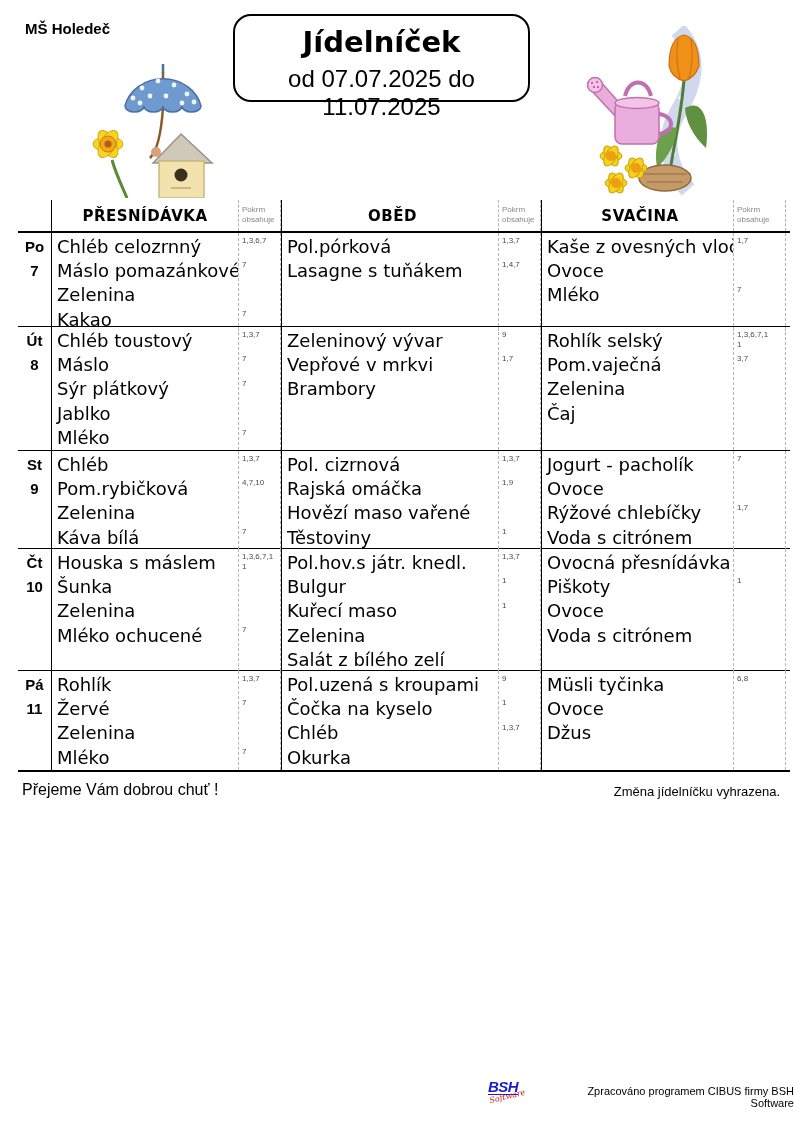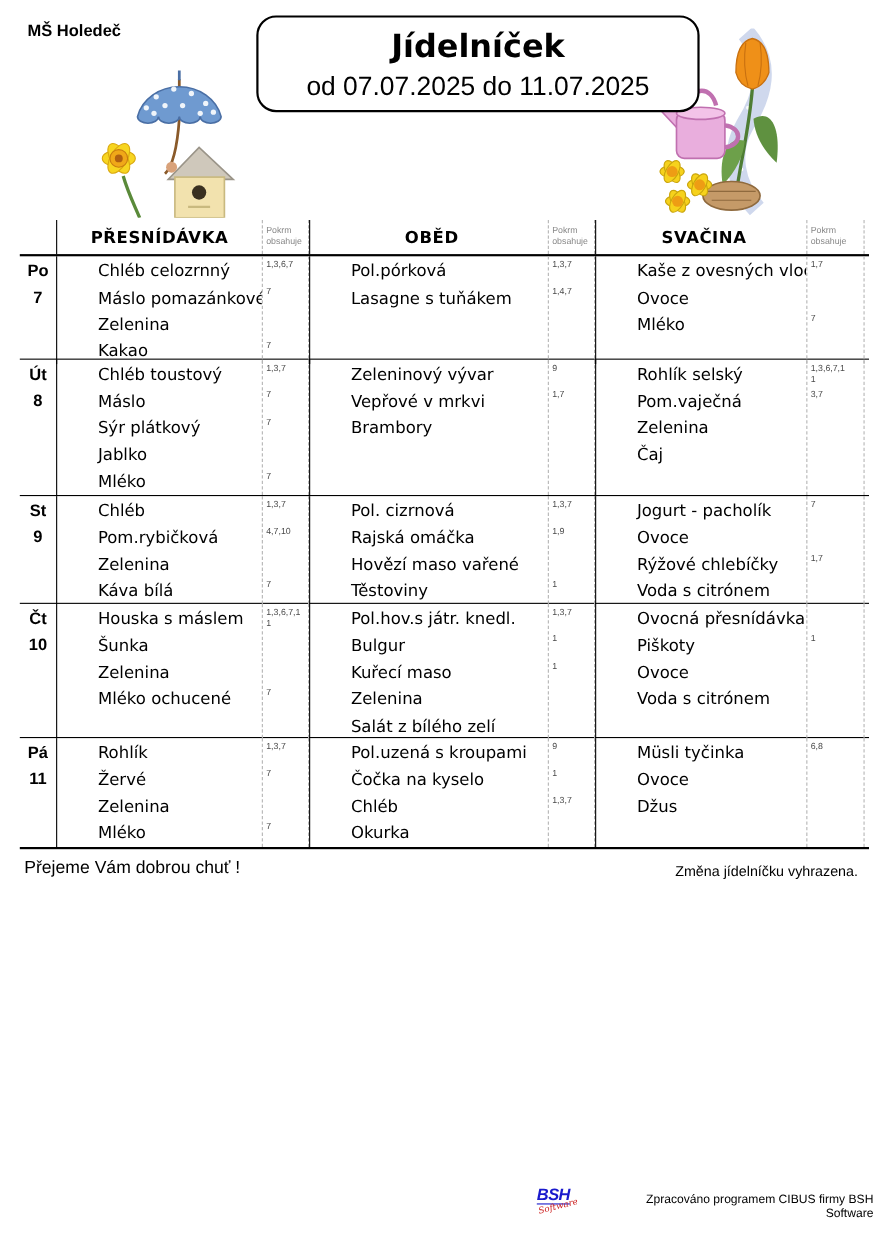--- a/index.html
+++ b/index.html
@@ -6,21 +6,21 @@
   html,body { background:#ffffff; }
   body {
     width:794px; height:1123px; position:relative; overflow:hidden;
     font-family:"Liberation Sans", sans-serif; color:#000;
   }
   .page { position:absolute; inset:0;padding-left:45px; }
 
   
   .school { position:absolute; left:25px; top:20px; font-size:15px; font-weight:bold; }
   .titlebox {
-    position:absolute; left:233px; top:14px; width:403px; height:88px;
+    position:absolute; left:233px; top:14px; width:297px; height:88px;
     border:2px solid #000; border-radius:18px; background:#fff; text-align:center; z-index:3;
   }
   .title { margin-top:9px; font-size:29px; font-weight:bold; font-family:"DejaVu Sans", sans-serif; }
   .subtitle { margin-top:6px; font-size:24px; font-family:"Liberation Sans", sans-serif; }
   .clip-left  { position:absolute; left:70px;  top:56px;  width:148px; height:142px; z-index:2; }
   .clip-right { position:absolute; left:581px; top:26px;  width:152px; height:170px; z-index:2; }
 
   
   .menu { position:absolute; left:18px; top:200px; width:772px; }
   .hdr-row, .day-row { display:grid; grid-template-columns:34px 186px 43px 217px 43px 192px 53px; }
@@ -36,21 +36,21 @@
   .meal-hdr {
     height:100%; display:flex; align-items:center; justify-content:center;
     font-weight:bold; font-size:15px; letter-spacing:0.5px; font-family:"DejaVu Sans", sans-serif;
   }
   .allergen-hdr { font-size:8px; color:#888; line-height:9.5px; padding:5px 2px 0 3px; }
 
   .day-abbr, .day-num { font-size:15px; font-weight:bold; height:24px; line-height:22px; }
 
   .food-line {
     height:24.4px; display:flex; align-items:center;
-    font-size:15px; font-family:"DejaVu Sans", sans-serif; white-space:nowrap;margin-left:32px;
+    font-size:18px; font-family:"DejaVu Sans", sans-serif; white-space:nowrap;
   }
   .allergen-slot {
     height:24.4px; font-size:8px; line-height:9.5px; color:#4a4a4a;
     padding:3px 0 0 3px; white-space:pre-line;
   }
 
   
   .wish   { position:absolute; left:22px;  top:781px; font-size:16px; }
   .change { position:absolute; right:14px; top:784px; font-size:13px; }
   .notes  { position:absolute; left:52px;  top:810px; font-size:13.5px; }

